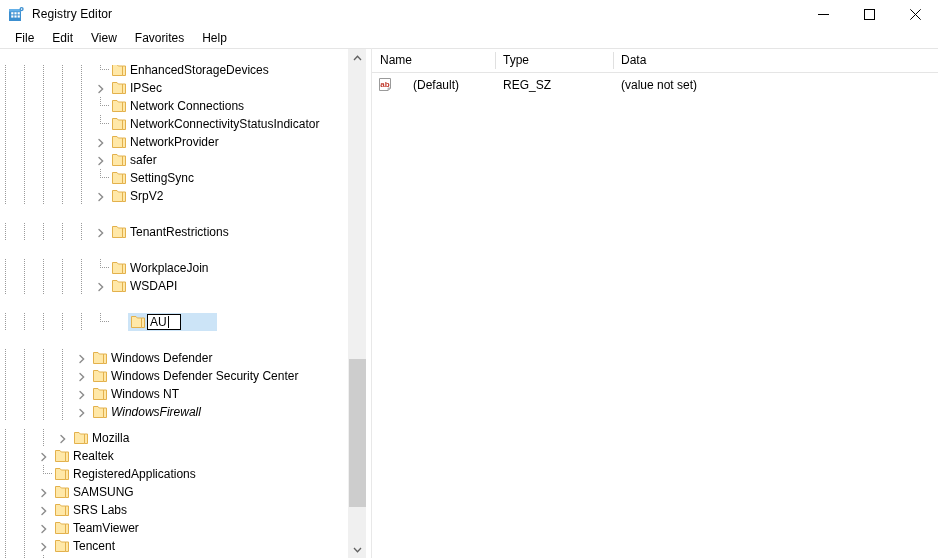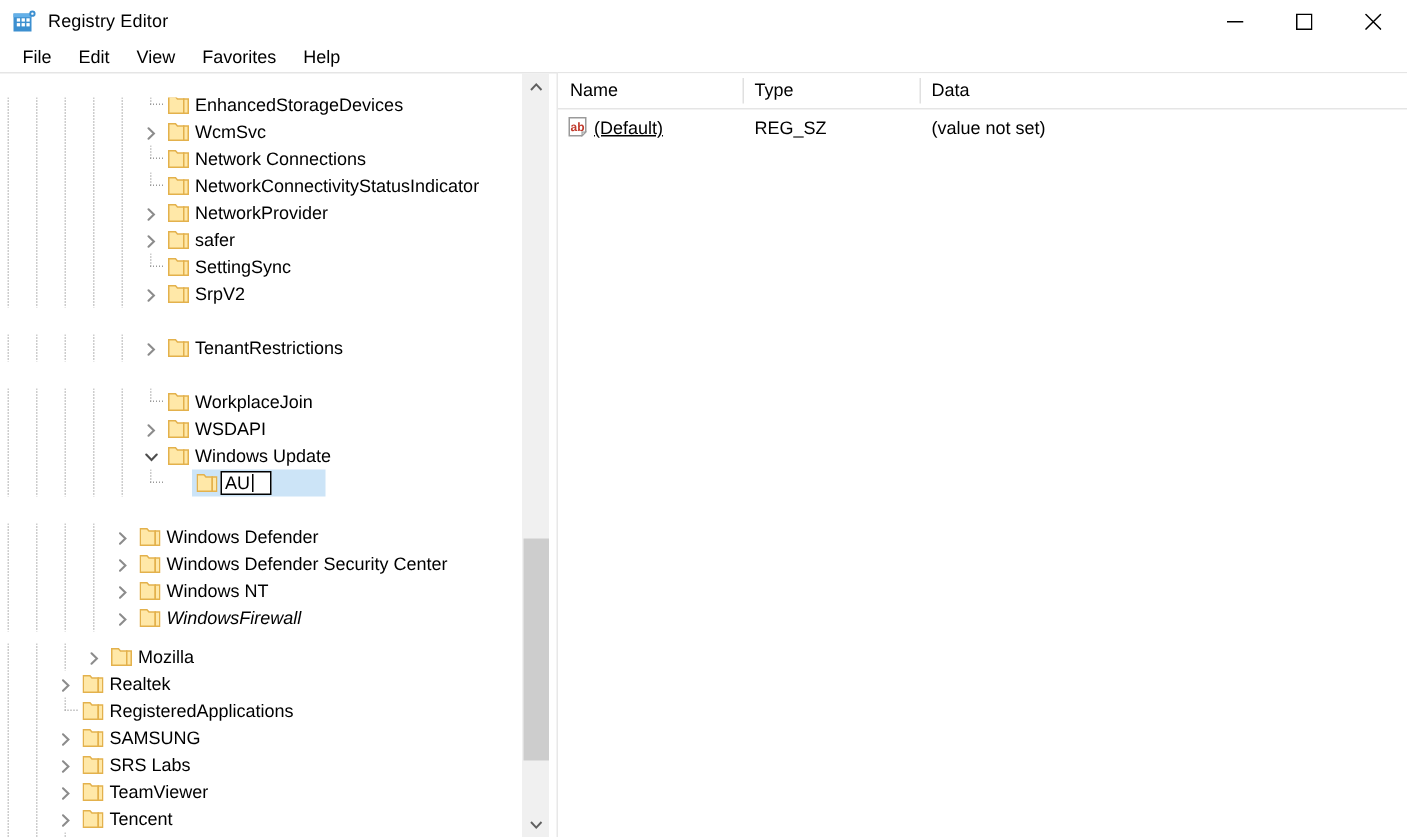--- a/index.html
+++ b/index.html
@@ -333,21 +333,21 @@
         <div class="guide" style="left:43px;"></div>
         <div class="guide" style="left:62px;"></div>
         <div class="guide" style="left:81px;"></div>
         <div class="chev" style="left:96px;"><svg width="10" height="10" viewBox="0 0 10 10">
             <path d="M3 1.5 L6.6 5 L3 8.5" stroke="#8c8c8c" stroke-width="1.4" fill="none" stroke-linecap="round"></path>
           </svg></div>
         <div class="folder" style="left:112px;"><svg width="14" height="13" viewBox="0 0 14 13">
             <path d="M0.5 1.5 H5 L6.3 3 H10.5 V12.5 H0.5 Z" fill="#ffe8a8" stroke="#e3b14c" stroke-width="1"></path>
             <path d="M10.5 3 H13.5 V12.5 H10.5 Z" fill="#ffe8a8" stroke="#e3b14c" stroke-width="1"></path>
           </svg></div>
-        <span class="tw-label" style="left:130px;">WcmSvc</span>
+        <span class="tw-label" style="left:130px;">IPSec</span>
       </div>
       <div class="treerow" style="top: 32px;">
         <div class="guide" style="left:5px;"></div>
         <div class="guide" style="left:24px;"></div>
         <div class="guide" style="left:43px;"></div>
         <div class="guide" style="left:62px;"></div>
         <div class="guide" style="left:81px;"></div>
         <div class="halfguide" style="left:100px;"></div>
         <div class="stub" style="left:100px;width:9px;"></div>
         <div class="folder" style="left:112px;"><svg width="14" height="13" viewBox="0 0 14 13">
@@ -465,35 +465,20 @@
         <div class="guide" style="left:62px;"></div>
         <div class="guide" style="left:81px;"></div>
         <div class="chev" style="left:96px;"><svg width="10" height="10" viewBox="0 0 10 10">
             <path d="M3 1.5 L6.6 5 L3 8.5" stroke="#8c8c8c" stroke-width="1.4" fill="none" stroke-linecap="round"></path>
           </svg></div>
         <div class="folder" style="left:112px;"><svg width="14" height="13" viewBox="0 0 14 13">
             <path d="M0.5 1.5 H5 L6.3 3 H10.5 V12.5 H0.5 Z" fill="#ffe8a8" stroke="#e3b14c" stroke-width="1"></path>
             <path d="M10.5 3 H13.5 V12.5 H10.5 Z" fill="#ffe8a8" stroke="#e3b14c" stroke-width="1"></path>
           </svg></div>
         <span class="tw-label" style="left:130px;">WSDAPI</span>
-      </div>
-      <div class="treerow" style="top: 230px;">
-        <div class="guide" style="left:5px;"></div>
-        <div class="guide" style="left:24px;"></div>
-        <div class="guide" style="left:43px;"></div>
-        <div class="guide" style="left:62px;"></div>
-        <div class="guide" style="left:81px;"></div>
-        <div class="chev" style="left:96px;"><svg width="10" height="10" viewBox="0 0 10 10">
-            <path d="M1.5 3 L5 6.6 L8.5 3" stroke="#4d4d4d" stroke-width="1.4" fill="none" stroke-linecap="round"></path>
-          </svg></div>
-        <div class="folder" style="left:112px;"><svg width="14" height="13" viewBox="0 0 14 13">
-            <path d="M0.5 1.5 H5 L6.3 3 H10.5 V12.5 H0.5 Z" fill="#ffe8a8" stroke="#e3b14c" stroke-width="1"></path>
-            <path d="M10.5 3 H13.5 V12.5 H10.5 Z" fill="#ffe8a8" stroke="#e3b14c" stroke-width="1"></path>
-          </svg></div>
-        <span class="tw-label" style="left:130px;">Windows Update</span>
       </div>
       <div class="treerow" style="top: 284px;">
         <div class="guide" style="left:5px;"></div>
         <div class="guide" style="left:24px;"></div>
         <div class="guide" style="left:43px;"></div>
         <div class="guide" style="left:62px;"></div>
         <div class="chev" style="left:77px;"><svg width="10" height="10" viewBox="0 0 10 10">
             <path d="M3 1.5 L6.6 5 L3 8.5" stroke="#8c8c8c" stroke-width="1.4" fill="none" stroke-linecap="round"></path>
           </svg></div>
         <div class="folder" style="left:93px;"><svg width="14" height="13" viewBox="0 0 14 13">
@@ -685,18 +670,18 @@
     </div>
 
     <div class="lrow" style="top:26px;">
       <span class="abicon">
         <svg width="14" height="14" viewBox="0 0 14 14">
           <path d="M1.5 0.5 H12.5 V10 L10 12.5 H1.5 Z" fill="#ffffff" stroke="#9a9a9a" stroke-width="1"></path>
           <path d="M12.5 10 L10 12.5 V10 Z" fill="#e0e0e0" stroke="#9a9a9a" stroke-width="0.7"></path>
           <text x="7" y="9" font-family="Liberation Sans, sans-serif" font-size="8" font-weight="bold" fill="#c0392b" text-anchor="middle">ab</text>
         </svg>
       </span>
-      <span class="lcell" style="left:0px;width:123px;padding-left:24px;text-decoration:underline;">(Default)</span>
+      <span class="lcell" style="left:17px;width:123px;padding-left:24px;">(Default)</span>
       <span class="lcell" style="left:123px;width:118px;">REG_SZ</span>
       <span class="lcell" style="left:241px;width:325px;">(value not set)</span>
     </div>
   </div>
 </div>
 
 </body></html>

